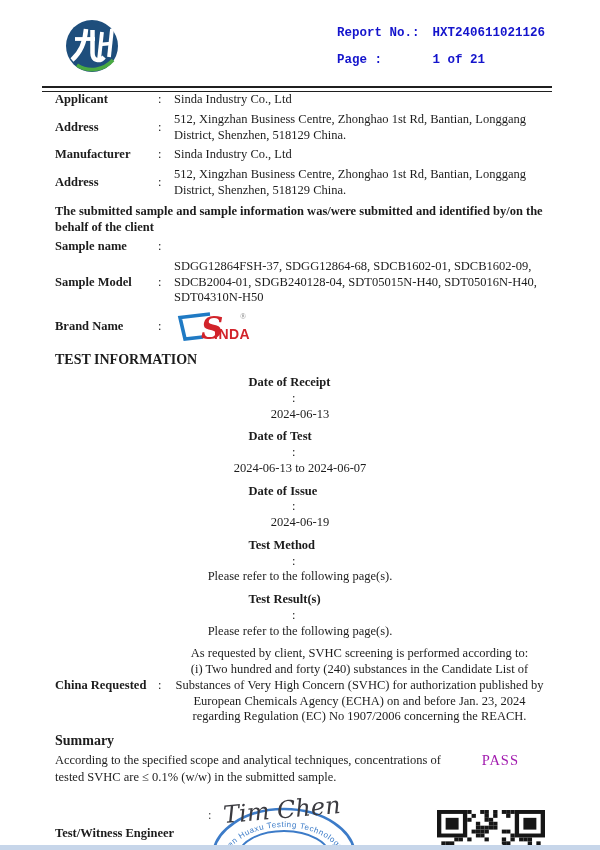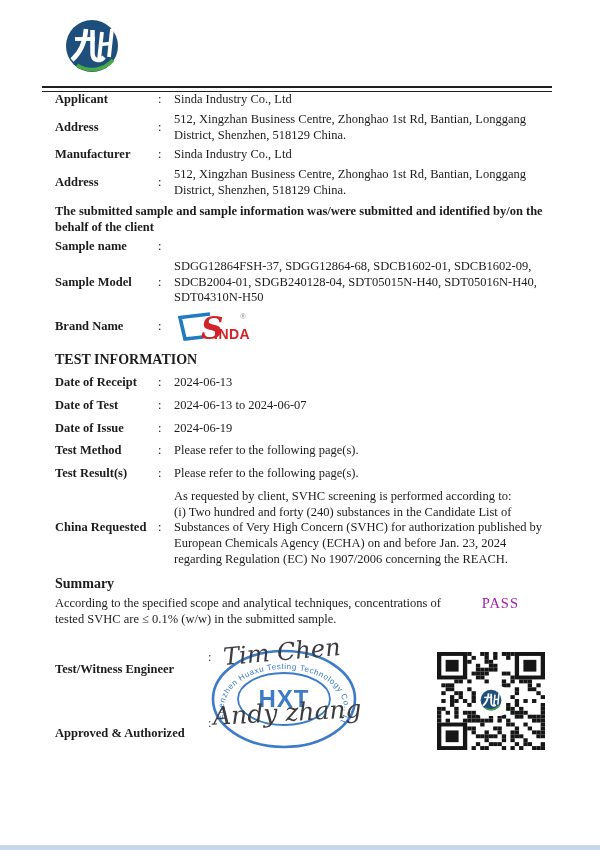--- a/index.html
+++ b/index.html
@@ -20,24 +20,24 @@
                margin:4px 48px 0 42px; }
   
   .title { text-align:center; font-size:27px; font-weight:bold; color:#1b1b30;
            letter-spacing:0.5px; margin:26px 0 22px 0; }
   
   .content { padding:0 55px; }
   .row { display:flex; align-items:center; margin-bottom:4px; line-height:1.26; }
   .lbl { width:103px; flex:none; font-weight:bold; }
   .colon { width:16px; flex:none; text-align:left; }
   .val { flex:1; }
-  .pre { white-space:pre-line; }
+  .pre { white-space:pre-line;text-align:center; }
   .note { font-weight:bold; margin:2px 0 4px 0; line-height:1.3; }
   .sec-head { font-weight:bold; font-size:14px; margin:8px 0 7px 0; }
-  .row-gap { margin-bottom:7px; }
+  .row-gap { margin-bottom:7px;flex-direction:column; }
   
   .brand-row { margin:3px 0 2px 0; }
   .brand-svg { display:block; }
   
   .summary-wrap { display:flex; align-items:flex-start; margin-top:2px; }
   .summary-text { max-width:400px; line-height:1.35; }
   .pass { font-size:14.5px; letter-spacing:1px; margin:0 26px 0 34px; color:#a21caf; }
   
   .sig-block { position:relative; height:132px; margin-top:14px; }
   .sig-lbl { position:absolute; left:0; font-weight:bold; white-space:nowrap; }
@@ -66,20 +66,30 @@
     <path d="M15 47 C27 55 42 52 51 42" stroke="#49a942" stroke-width="3.6" fill="none"></path>
   </symbol>
 </svg>
 
 <div class="page">
 
   <div class="hdr">
     <svg class="hdr-logo" viewBox="0 0 60 60">
         <use href="#hx-logo"></use>
       </svg>
+    <div class="hdr-meta">
+      <div class="mrow">
+        <span class="m-lbl">Report No.:</span>
+        <span>HXT240611021126</span>
+      </div>
+      <div class="mrow">
+        <span class="m-lbl">Page :</span>
+        <span>1 of 21</span>
+      </div>
+    </div>
   </div>
   <div class="dline-top"></div>
 
 
   <div class="content">
 
     <div class="row">
       <span class="lbl">Applicant</span>
       <span class="colon">:</span>
       <span class="val">Sinda Industry Co., Ltd</span>
@@ -157,21 +167,21 @@
 (i) Two hundred and forty (240) substances in the Candidate List of Substances of Very High Concern (SVHC) for authorization published by European Chemicals Agency (ECHA) on and before Jan. 23, 2024 regarding Regulation (EC) No 1907/2006 concerning the REACH.</span>
     </div>
 
     <div class="sec-head" style="margin-bottom:3px">Summary</div>
     <div class="summary-wrap">
       <div class="summary-text">According to the specified scope and analytical techniques, concentrations of tested SVHC are ≤ 0.1% (w/w) in the submitted sample.</div>
       <div class="pass">PASS</div>
     </div>
 
     <div class="sig-block">
-      <span class="sig-lbl" style="top:20px">Test/Witness Engineer</span>
+      <span class="sig-lbl" style="top:26px">Test/Witness Engineer</span>
       <span class="sig-colon" style="top:8px">:</span>
       <span class="sig-lbl" style="top:84px">Approved &amp; Authorized</span>
       <span class="sig-colon" style="top:74px">:</span>
 
       <svg class="stamp" width="152" height="108" viewBox="0 0 152 108">
         <ellipse cx="76" cy="53" rx="71" ry="48" fill="none" stroke="#2e72c4" stroke-width="2.6"></ellipse>
         <ellipse cx="76" cy="53" rx="46" ry="26" fill="none" stroke="#2e72c4" stroke-width="1.8"></ellipse>
         <path id="ring-path" d="M 20 76 A 60 39 0 1 1 132 76" fill="none"></path>
         <text font-size="8" fill="#2e72c4" font-family="Liberation Sans, sans-serif" letter-spacing="0.6">
           <textPath href="#ring-path" startOffset="2%">Shenzhen Huaxu Testing Technology Co., Ltd</textPath>

